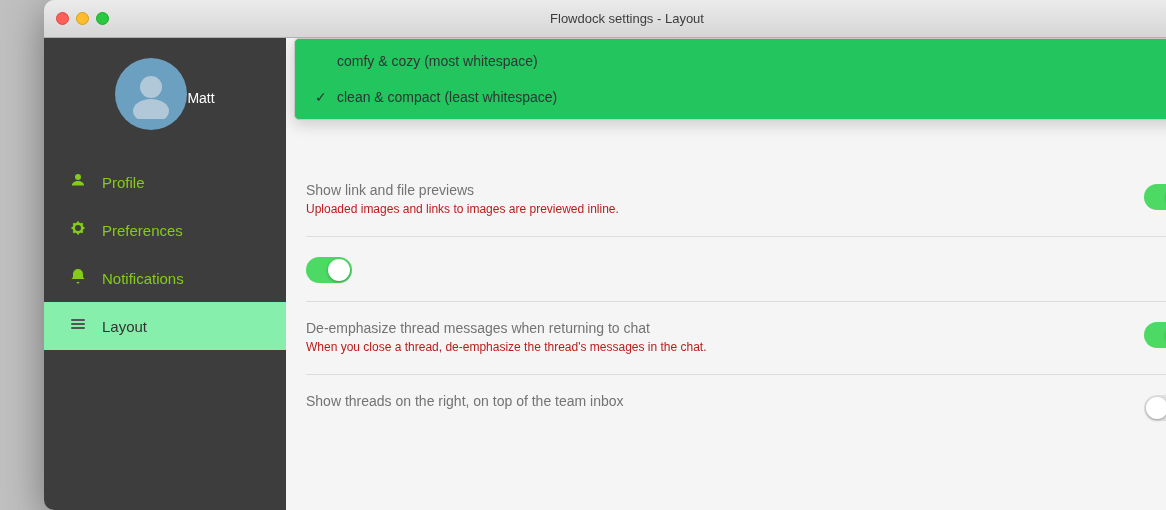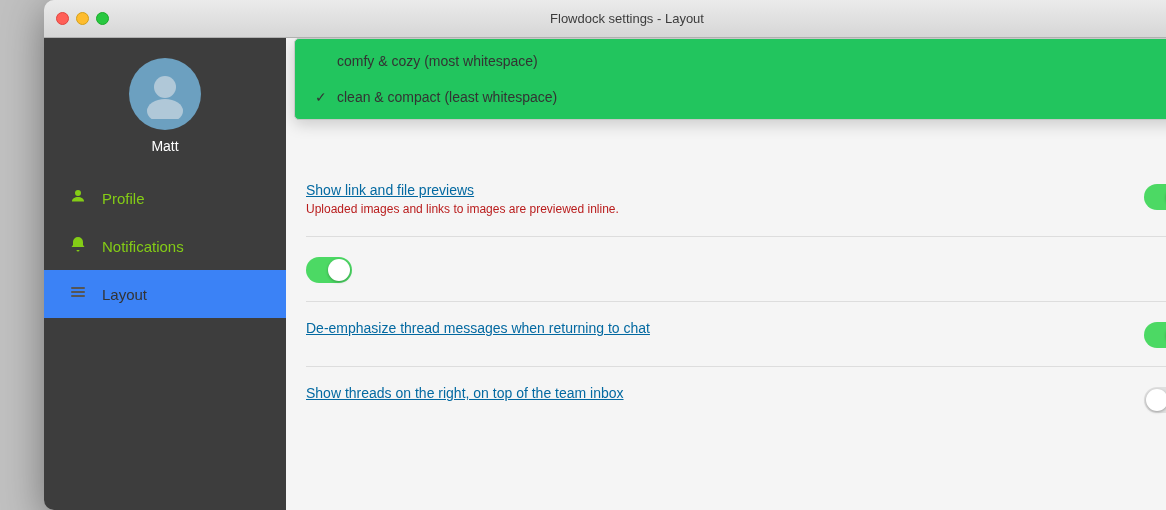--- a/index.html
+++ b/index.html
@@ -70,21 +70,21 @@
       background: #3d3d3d;
       display: flex;
       flex-direction: column;
       align-items: center;
       padding-top: 20px;
       flex-shrink: 0;
     }
 
     .avatar-container {
       display: flex;
-      flex-direction: column;
+      flex-direction: row;
       align-items: center;
       margin-bottom: 20px;
     }
 
     .avatar {
       width: 72px;
       height: 72px;
       border-radius: 50%;
       background: #6ca0c0;
       display: flex;
@@ -113,21 +113,21 @@
       display: flex;
       align-items: center;
       padding: 14px 24px;
       color: #84cc16;
       cursor: pointer;
       font-size: 15px;
       gap: 14px;
     }
 
     .nav-item.active {
-      background: #3b82f6;
+      background: #86efac;
       color: #333333;
     }
 
     .nav-item.active .nav-icon {
       color: #555;
     }
 
     .nav-icon {
       width: 20px;
       text-align: center;
@@ -195,24 +195,23 @@
       border-bottom: none;
     }
 
     .setting-text {
       flex: 1;
       padding-right: 20px;
     }
 
     .setting-title {
       font-size: 14px;
-      color: #0369a1;
+      color: #737373;
       font-weight: 400;
       margin-bottom: 3px;
-      text-decoration: underline;
     }
 
     .setting-desc {
       font-size: 12px;
       color: #b91c1c;
       line-height: 1.4;
       max-width: 580px;
     }
 
     
@@ -284,20 +283,28 @@
 
         <div class="nav-item">
           <span class="nav-icon">
             <svg width="16" height="16" viewBox="0 0 16 16" fill="currentColor">
               <path d="M8 8a3 3 0 1 0 0-6 3 3 0 0 0 0 6zm0 1c-3.3 0-6 1.8-6 4v.5h12V13c0-2.2-2.7-4-6-4z"></path>
             </svg>
           </span>
           <span>Profile</span>
         </div>
 
+        <div class="nav-item">
+          <span class="nav-icon">
+            <svg width="16" height="16" viewBox="0 0 16 16" fill="currentColor">
+              <path d="M8 5a3 3 0 1 0 0 6A3 3 0 0 0 8 5zM1.5 7h1.1a5.5 5.5 0 0 1 .8-2L2.6 4.1l1.5-1.5 .9.8A5.5 5.5 0 0 1 7 2.6V1.5h2v1.1a5.5 5.5 0 0 1 2 .8l.9-.8 1.5 1.5-.8.9A5.5 5.5 0 0 1 13.4 7h1.1v2h-1.1a5.5 5.5 0 0 1-.8 2l.8.9-1.5 1.5-.9-.8a5.5 5.5 0 0 1-2 .8v1.1H7v-1.1a5.5 5.5 0 0 1-2-.8l-.9.8-1.5-1.5.8-.9A5.5 5.5 0 0 1 2.6 9H1.5V7z"></path>
+            </svg>
+          </span>
+          <span>Preferences</span>
+        </div>
 
         <div class="nav-item">
           <span class="nav-icon">
             <svg width="16" height="16" viewBox="0 0 16 16" fill="currentColor">
               <path d="M8 1a5 5 0 0 0-5 5v3l-1.5 2h13L13 9V6a5 5 0 0 0-5-5zM6.5 14a1.5 1.5 0 0 0 3 0h-3z"></path>
             </svg>
           </span>
           <span>Notifications</span>
         </div>
 
@@ -342,20 +349,21 @@
 
         <div class="setting-row">
           <div class="toggle on">
             <div class="toggle-knob"></div>
           </div>
         </div>
 
         <div class="setting-row">
           <div class="setting-text">
             <div class="setting-title">De-emphasize thread messages when returning to chat</div>
+            <div class="setting-desc">When you close a thread, de-emphasize the thread's messages in the chat.</div>
           </div>
           <div class="toggle on">
             <div class="toggle-knob"></div>
           </div>
         </div>
 
         <div class="setting-row">
           <div class="setting-text">
             <div class="setting-title">Show threads on the right, on top of the team inbox</div>
           </div>

